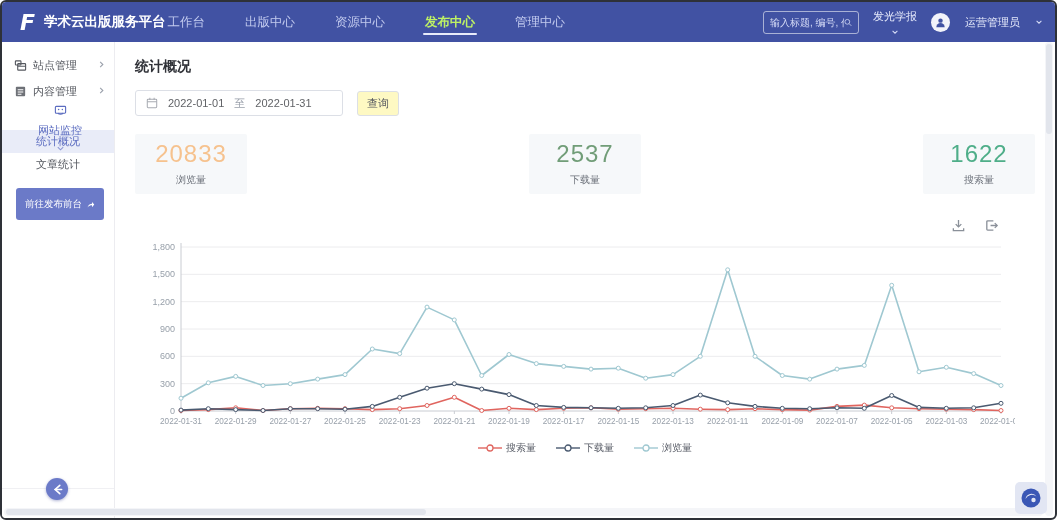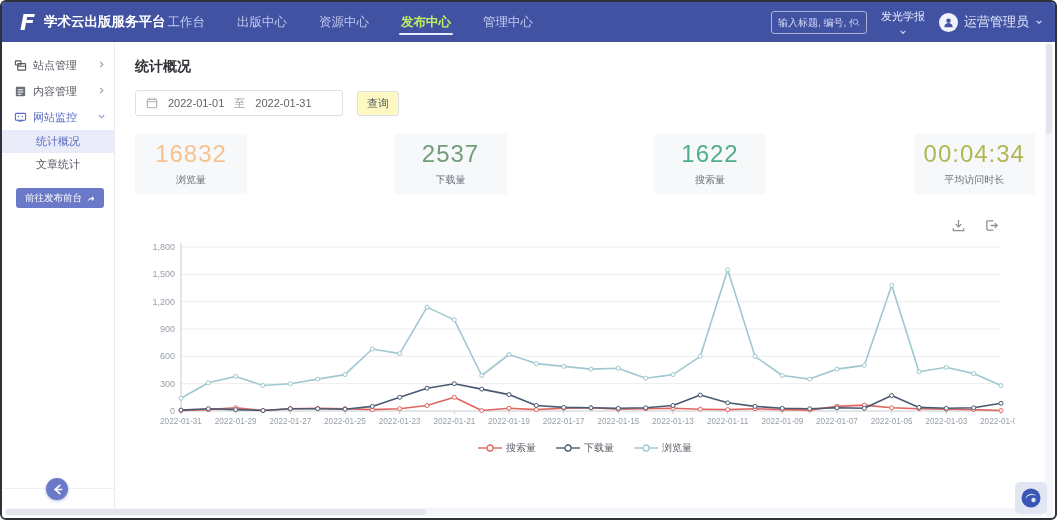--- a/index.html
+++ b/index.html
@@ -3,47 +3,47 @@
 <meta charset="utf-8">
 <style>
   * { margin:0; padding:0; box-sizing:border-box; }
   html,body { width:1057px; height:520px; background:#fff; font-family:"Liberation Sans", sans-serif; }
   .screen { width:1057px; height:520px; border:2px solid #2e3138; border-radius:6px; overflow:hidden; position:relative; background:#fff; display:flex; flex-direction:column; }
 
   
   .topbar { height:40px; background:#4152a3; display:flex; align-items:center; padding:0 12px; flex:0 0 auto; }
   .logo { color:#fff; font-style:italic; font-weight:bold; font-size:22px; font-family:"DejaVu Sans", sans-serif; margin:0 10px 0 6px; letter-spacing:-1px; }
   .app-title { color:#fff; font-size:13.5px; font-weight:bold; white-space:nowrap; }
-  .topnav { display:flex; gap:28px; align-items:center; }
+  .topnav { display:flex; gap:36px; align-items:center; }
   .topnav .nav-item { color:#c3cbef; font-size:12.5px; cursor:pointer; position:relative; padding:11px 2px; white-space:nowrap; }
   .topnav .nav-item.active { color:#bef264; font-weight:bold; }
   .topnav .nav-item.active::after { content:""; position:absolute; left:0; right:0; bottom:7px; height:2px; background:#e8ebfa; border-radius:1px; }
   .topbar-right { margin-left:auto; display:flex; align-items:center; gap:14px; }
   .search-box { display:flex; align-items:center; border:1px solid rgba(255,255,255,.55); border-radius:3px; height:23px; padding:0 6px; width:96px; }
   .search-box input { background:transparent; border:none; outline:none; color:#eef0fc; font-size:10px; width:74px; font-family:"Liberation Sans", sans-serif; }
   .search-box input::placeholder { color:#d4daf6; }
   .tb-select { color:#e6eafb; font-size:11px; display:flex; align-items:center; gap:4px; cursor:pointer; white-space:nowrap;flex-direction:column; }
   .caret { width:8px; height:8px; display:inline-block; }
   .avatar { width:19px; height:19px; border-radius:50%; background:#f2f3fa; display:flex; align-items:center; justify-content:center; }
-  .user-chip { display:flex; align-items:center; gap:6px; color:#e6eafb; font-size:13px; cursor:pointer; white-space:nowrap; }
+  .user-chip { display:flex; align-items:center; gap:15px; color:#e6eafb; font-size:11px; cursor:pointer; white-space:nowrap; }
 
   
   .body { flex:1; display:flex; min-height:0; position:relative; }
 
   
   .sidebar { width:113px; background:#fff; border-right:1px solid #ececf0; display:flex; flex-direction:column; position:relative; }
   .menu { padding-top:10px; }
   .menu-item { display:flex; align-items:center; height:26px; padding:0 8px 0 12px; font-size:11px; color:#55585f; cursor:pointer; gap:6px; }
   .menu-item .mi-label { flex:1; white-space:nowrap; }
-  .menu-item.open-active { color:#5b6cc0; }
+  .menu-item.open-active { color:#5b6cc0;flex-direction:column; }
   .menu-item svg { flex:0 0 auto; }
   .chev { color:#9aa0ab; font-size:10px; }
   .sub-item { height:23px; display:flex; align-items:center; padding-left:34px; font-size:11px; color:#55585f; cursor:pointer; white-space:nowrap; }
   .sub-item.active { background:#e9ecf8; color:#5b6cc0; }
-  .front-btn { margin:12px 10px 0 14px; height:20px; background:#6b7ac8; color:#fff; font-size:9.5px; border:none; border-radius:3px; display:flex; align-items:center; justify-content:center; gap:4px; cursor:pointer; white-space:nowrap; font-family:"Liberation Sans", sans-serif; }
+  .front-btn { margin:12px 10px 0 14px; height:32px; background:#6b7ac8; color:#fff; font-size:9.5px; border:none; border-radius:3px; display:flex; align-items:center; justify-content:center; gap:4px; cursor:pointer; white-space:nowrap; font-family:"Liberation Sans", sans-serif; }
   .sidebar-footer { margin-top:auto; height:30px; border-top:1px solid #f0f0f3; position:relative; }
   .collapse-btn { position:absolute; left:44px; top:-11px; width:22px; height:22px; border-radius:50%; background:#6b7ac8; border:none; display:flex; align-items:center; justify-content:center; cursor:pointer; box-shadow:0 1px 3px rgba(60,70,150,.4); }
 
   
   .main { flex:1; position:relative; padding:16px 20px 0 20px; overflow:hidden; }
   .page-title { font-size:14px; font-weight:bold; color:#303238; margin-bottom:14px; }
   .filter-row { display:flex; align-items:center; gap:14px; margin-bottom:18px; }
   .date-range { display:flex; align-items:center; border:1px solid #dcdfe6; border-radius:3px; height:26px; padding:0 10px; gap:10px; width:208px; background:#fff; }
   .date-range .dt { font-size:11px; color:#606266; }
   .date-range .sep { font-size:11px; color:#9aa0ab; }
@@ -195,34 +195,30 @@
             </svg>
           <span class="dt">2022-01-01</span>
           <span class="sep">至</span>
           <span class="dt">2022-01-31</span>
         </div>
         <button class="query-btn">查询</button>
       </div>
 
       <div class="stats-row" id="stats-row">
           <div class="stat-card">
-            <div class="stat-value" style="color:#f6c28e">16832</div>
+            <div class="stat-value" style="color:#f6c28e">20833</div>
             <div class="stat-label">浏览量</div>
           </div>
           <div class="stat-card">
             <div class="stat-value" style="color:#719d78">2537</div>
             <div class="stat-label">下载量</div>
           </div>
           <div class="stat-card">
             <div class="stat-value" style="color:#4fae89">1622</div>
             <div class="stat-label">搜索量</div>
-          </div>
-          <div class="stat-card">
-            <div class="stat-value" style="color:#b2b754">00:04:34</div>
-            <div class="stat-label">平均访问时长</div>
           </div>
         </div>
 
       <div class="chart-toolbar">
         <span class="tool-icon">
           <svg width="15" height="15" viewBox="0 0 16 16">
               <path d="M8 2 L8 9" stroke="currentColor" stroke-width="1.4" fill="none"></path>
               <path d="M5 6.5 L8 9.5 L11 6.5" stroke="currentColor" stroke-width="1.4" fill="none"></path>
               <path d="M2.5 11 L2.5 13.5 L13.5 13.5 L13.5 11" stroke="currentColor" stroke-width="1.4" fill="none"></path>
             </svg>

